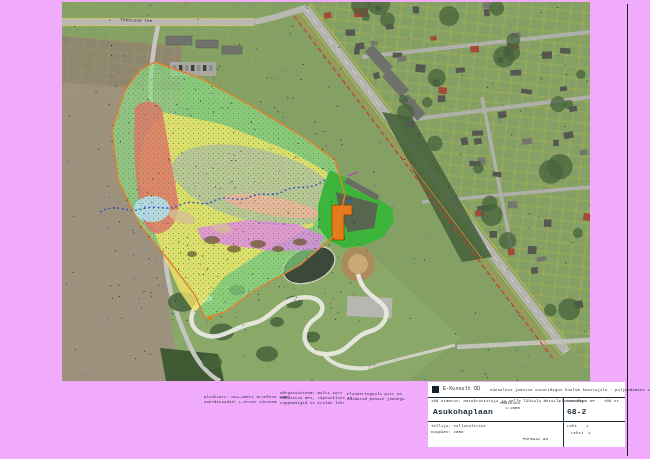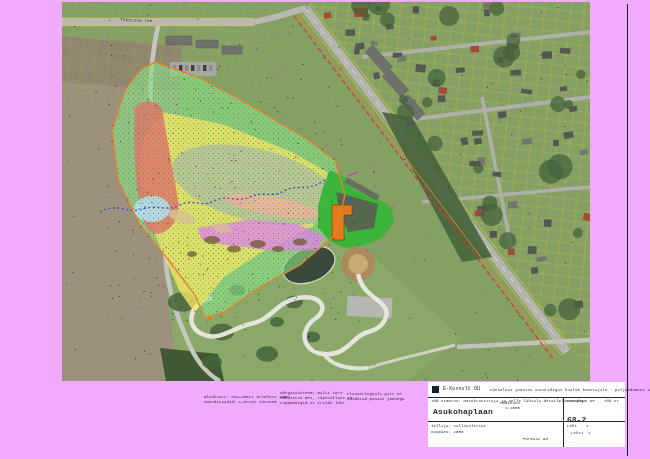--- a/index.html
+++ b/index.html
@@ -586,21 +586,21 @@
     <div class="micro" style="left:62px;top:6px;">Käesoleva joonise autoriõigus kuulub koostajale · paljundamine ainult loal</div>
 
     <div class="micro" style="left:3px;top:17px;">Töö nimetus: Motokrossiraja ja selle lähiala detailplaneering</div>
     <div class="tb-title" style="left:5px;top:25px;">Asukohaplaan</div>
     <div class="micro" style="left:72px;top:19px;">Mõõtkava</div>
     <div class="micro" style="left:77px;top:24px;">1:2000</div>
 
     <div class="micro" style="left:139px;top:17px;">Staadium</div>
     <div class="micro" style="left:162px;top:17px;">DP</div>
     <div class="micro" style="left:176px;top:17px;">Töö nr</div>
-    <div class="tb-big" style="left:139px;top:25px;margin-top:8px;">68-2</div>
+    <div class="tb-big" style="left:139px;top:25px;">68-2</div>
 
     <div class="micro" style="left:3px;top:42px;">Tellija: Vallavalitsus</div>
     <div class="micro" style="left:3px;top:48px;">Kuupäev: 2008</div>
     <div class="micro" style="left:95px;top:55px;">Formaat A3</div>
 
     <div class="micro" style="left:139px;top:42px;">Leht</div>
     <div class="micro" style="left:158px;top:42px;">1</div>
     <div class="micro" style="left:143px;top:49px;">Lehti</div>
     <div class="micro" style="left:160px;top:49px;">1</div>
   </div>

